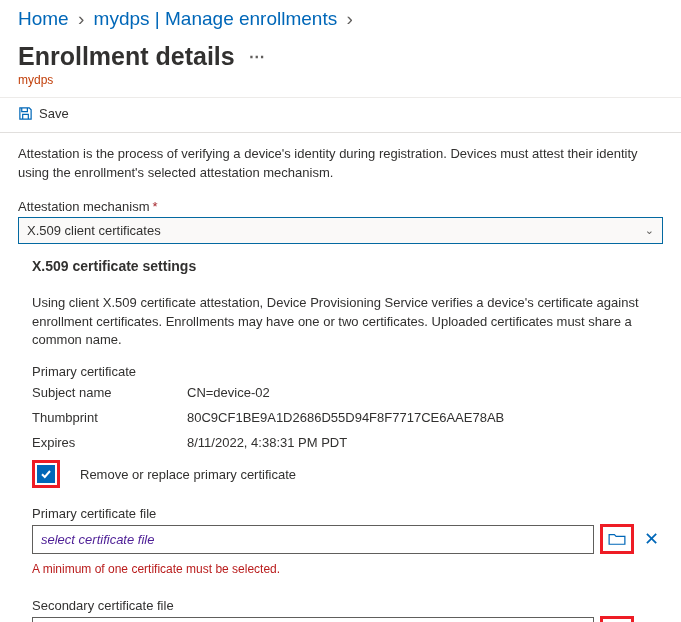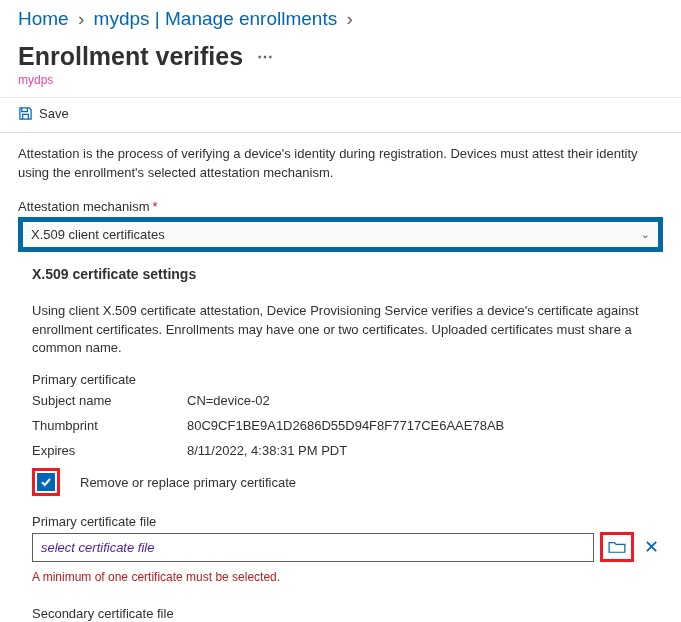--- a/index.html
+++ b/index.html
@@ -22,39 +22,39 @@
     font-weight: 600;
     padding: 6px 18px 0 18px;
     display: flex;
     align-items: center;
     gap: 14px;
   }
   .title-ellipsis { font-size: 16px; color: #605e5c; letter-spacing: 1px; }
   .subtitle {
     padding: 2px 18px 10px 18px;
     font-size: 12px;
-    color: #ec4899;
+    color: #c2410c;
   }
   .cmdbar {
     border-top: 1px solid #edebe9;
     padding: 8px 18px;
     display: flex;
     align-items: flex-start;
     gap: 6px;
     font-size: 13px;
   }
   .cmdbar .icon { color: #0067b8; }
   .divider { border-top: 1px solid #e1dfdd; margin: 0; }
   .content { padding: 12px 18px 16px 18px; }
   .desc { font-size: 13px; line-height: 1.45; margin-bottom: 16px; }
   .field-label { font-size: 13px; margin-bottom: 3px; display: block; }
   .required { color: #a4262c; margin-left: 3px; }
   .dropdown {
     width: 100%;
-    border: 5px solid #0369a1;
+    border: 1px solid #0369a1;
     background: #faf9f8;
     padding: 5px 8px;
     font-size: 13px;
     color: #323130;
     display: flex;
     justify-content: space-between;
     align-items: center;
   }
   .dropdown .chev { color: #605e5c; font-size: 11px; }
   .section { padding: 14px 0 0 14px; }
@@ -99,21 +99,21 @@
 <body>
 
 <div class="breadcrumb">
   <a href="#">Home</a>
   <span class="sep">›</span>
   <a href="#">mydps | Manage enrollments</a>
   <span class="sep">›</span>
 </div>
 
 <h1 class="title">
-  <span>Enrollment verifies</span>
+  <span>Enrollment details</span>
   <span class="title-ellipsis">⋯</span>
 </h1>
 
 <div class="subtitle">mydps</div>
 
 <div class="cmdbar">
   <span class="icon">
     <svg width="15" height="15" viewBox="0 0 16 16">
         <path fill="none" stroke="#0067b8" stroke-width="1.3" d="M2 2h10l2 2v10H2z M4 2v4h6V2 M5 14v-5h6v5"></path>
       </svg>

